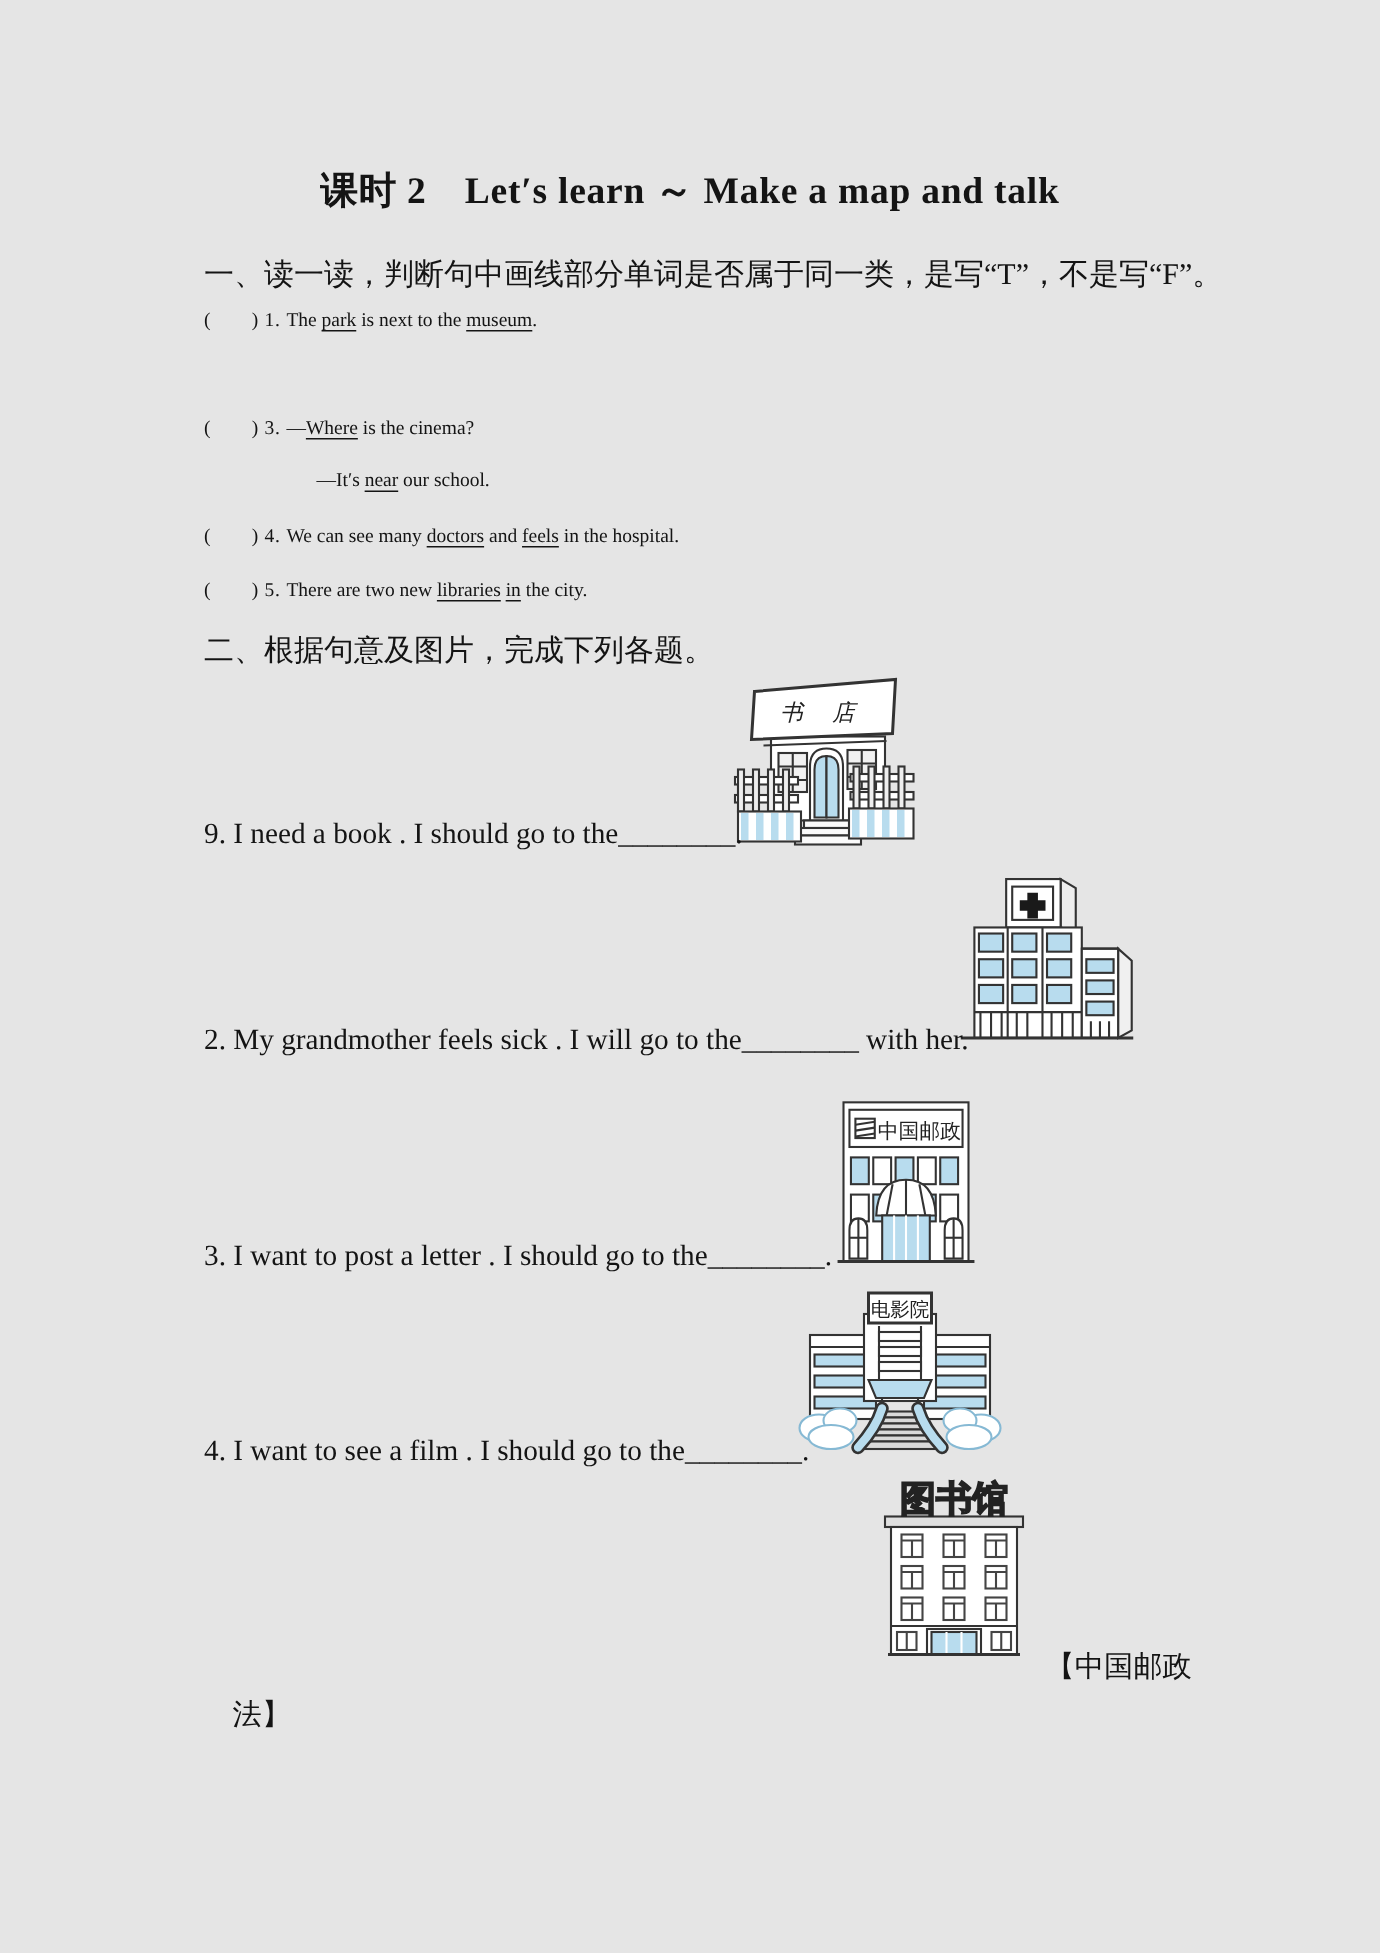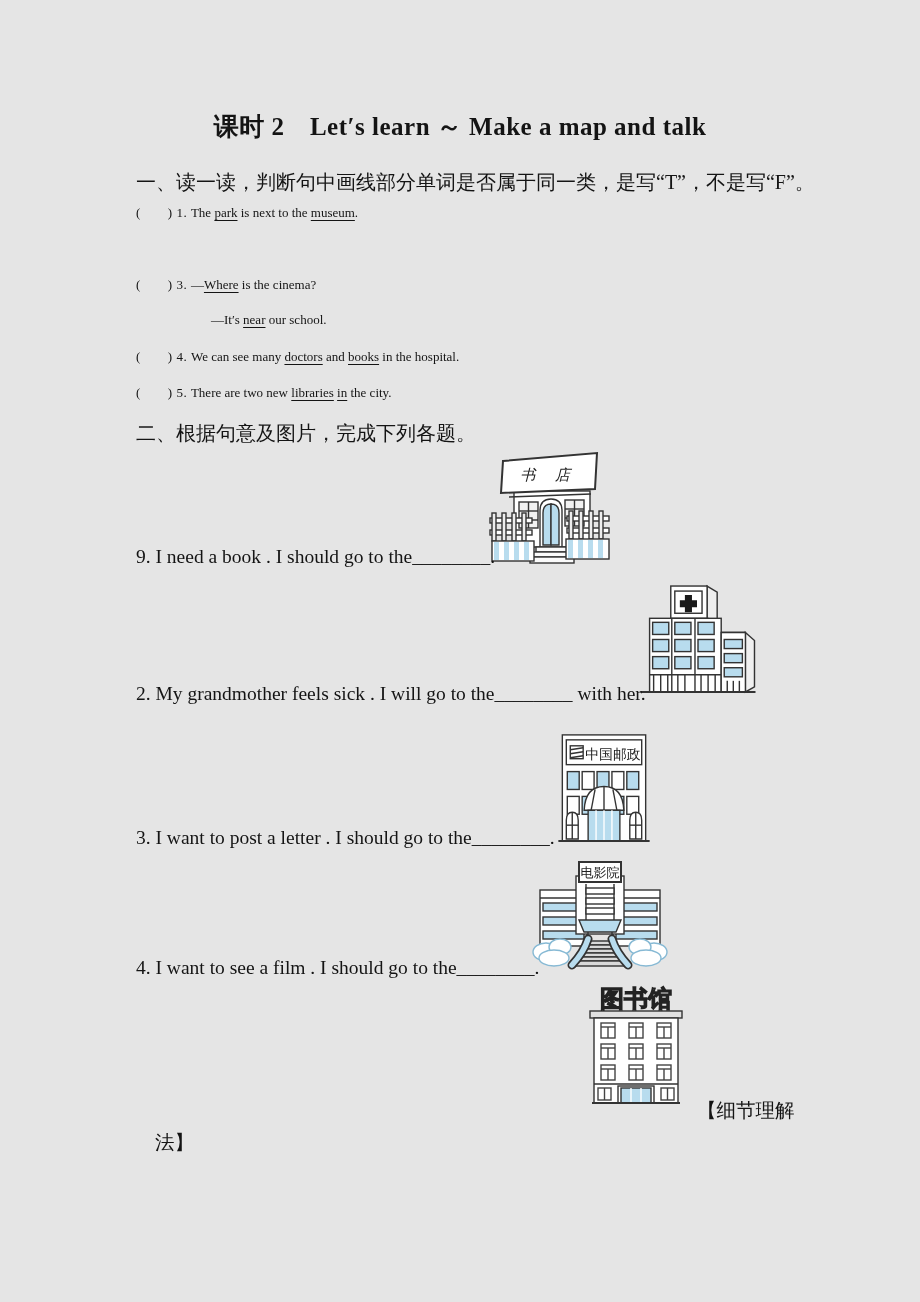--- a/index.html
+++ b/index.html
@@ -35,21 +35,21 @@
   <div class="abs qline" style="left:136px; top:204px;">
     <span class="pre">(　　) 1. </span><span><span>The </span><span class="u">park</span><span> is next to the </span><span class="u">museum</span><span>.</span></span>
   </div>
   <div class="abs qline" style="left:136px; top:276px;">
     <span class="pre">(　　) 3. </span><span><span>—</span><span class="u">Where</span><span> is the cinema?</span></span>
   </div>
   <div class="abs qline" style="left:211px; top:312px;">
     <span><span>—It′s </span><span class="u">near</span><span> our school.</span></span>
   </div>
   <div class="abs qline" style="left:136px; top:348px;">
-    <span class="pre">(　　) 4. </span><span><span>We can see many </span><span class="u">doctors</span><span> and </span><span class="u">books</span><span> in the hospital.</span></span>
+    <span class="pre">(　　) 4. </span><span><span>We can see many </span><span class="u">doctors</span><span> and </span><span class="u">feels</span><span> in the hospital.</span></span>
   </div>
   <div class="abs qline" style="left:136px; top:384px;">
     <span class="pre">(　　) 5. </span><span><span>There are two new </span><span class="u">libraries</span><span> </span><span class="u">in</span><span> the city.</span></span>
   </div>
 
   <div class="abs heading" style="left:136px; top:420px;">二、根据句意及图片，完成下列各题。</div>
 
   <div class="illus" style="left:487px; top:449px;font-style:italic;">
     <svg width="125" height="116" viewBox="0 0 125 116" fill="none" stroke="#333" stroke-width="1.4">
       <g>
@@ -289,16 +289,16 @@
           <line x1="85.5" y1="106" x2="85.5" y2="118" stroke="#444"></line>
         <rect x="36" y="104" width="36" height="17" fill="#fff"></rect>
         <rect x="39" y="106" width="30" height="15" fill="#b8dcee"></rect>
         <line x1="49" y1="106" x2="49" y2="121" stroke="#fff"></line>
           <line x1="59" y1="106" x2="59" y2="121" stroke="#fff"></line>
         <line x1="10" y1="121" x2="98" y2="121" stroke-width="2"></line>
       </g>
       <text x="54" y="25" font-size="24" font-weight="bold" fill="#fff" stroke="#222" stroke-width="1.1" text-anchor="middle">图书馆</text>
     </svg>
   </div>
-  <div class="abs s2line" style="left:697px; top:1097px;">【细节理解</div>
+  <div class="abs s2line" style="left:697px; top:1097px;">【中国邮政</div>
   <div class="abs s2line" style="left:155px; top:1129px;">法】</div>
 
 </div>
 
 </body></html>

